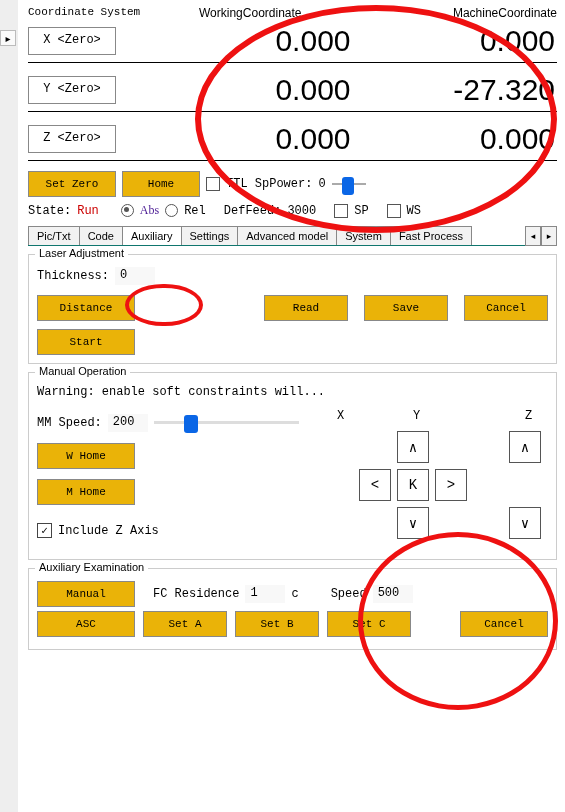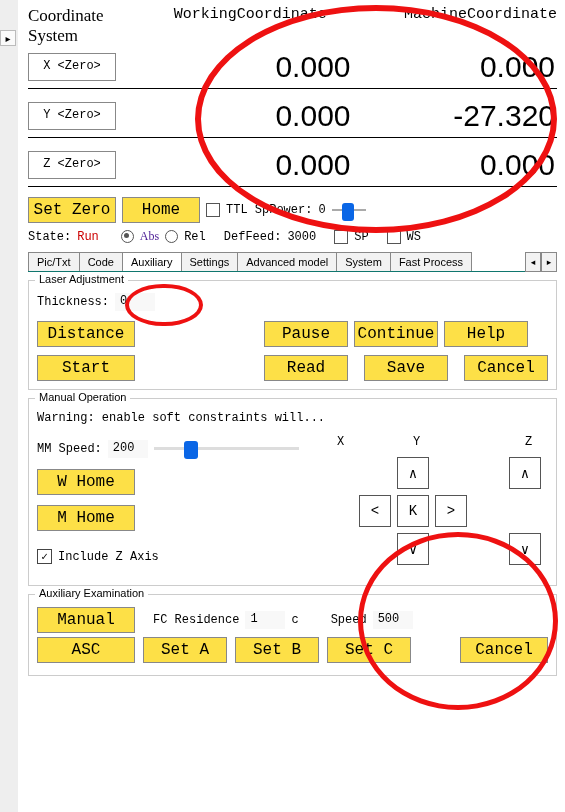--- a/index.html
+++ b/index.html
@@ -1,29 +1,29 @@
 <!DOCTYPE html>
 <html><head>
 <meta charset="utf-8">
 <style>
   html,body{margin:0;padding:0;font-family:Arial,Helvetica,sans-serif;font-size:12px;color:#000;background:#fff;width:565px;height:812px;position:relative}
   .main{position:absolute;left:18px;top:0;right:0;bottom:0;padding:6px 8px 10px 10px}
   .left-strip{position:absolute;left:0;top:0;width:18px;height:812px;background:#eee}
   .left-arrow{position:absolute;left:0;top:30px;width:14px;height:14px;background:#fafafa;border:1px solid #bbb;display:flex;align-items:center;justify-content:center;font-size:10px}
   
   .coord-head{display:flex;padding-bottom:4px}
-  .coord-head .lbl{flex:0 0 120px;font-family:Liberation Serif, serif;font-size:17px}
-  .coord-head .col{flex:1;text-align:center;font-family:Liberation Mono, monospace;font-size:15px}
+  .coord-head .lbl{flex:0 0 120px;font-family:Liberation Mono, monospace;font-size:11px}
+  .coord-head .col{flex:1;text-align:center;font-family:Liberation Sans, sans-serif;font-size:12px}
   .coord-row{display:flex;align-items:center;margin-bottom:2px}
   .zero-btn{width:86px;height:26px;background:#fff;border:1px solid #888;font-family:"Courier New",monospace;font-size:12px;text-align:center;line-height:24px}
   .val{flex:1;text-align:right;font-family:Arial,sans-serif;font-size:30px;font-weight:400;padding-right:2px}
   .hr{height:1px;background:#000;margin:4px 0 10px 0}
   
   .ctrl-row{display:flex;align-items:center;gap:6px;margin-top:6px;flex-wrap:nowrap}
-  .btn{height:24px;background:#fde047;border:1px solid #888;font-family:"Courier New",monospace;font-size:16px;padding:0 8px;display:inline-flex;align-items:center;justify-content:center;white-space:nowrap}
+  .btn{height:24px;background:#eab308;border:1px solid #888;font-family:"Courier New",monospace;font-size:11px;padding:0 8px;display:inline-flex;align-items:center;justify-content:center;white-space:nowrap}
   .chk{width:12px;height:12px;border:1px solid #555;display:inline-block;vertical-align:middle;background:#fff}
   .radio{width:11px;height:11px;border-radius:50%;border:1px solid #555;display:inline-block;vertical-align:middle;background:#fff;position:relative}
   .radio.on::after{content:'';position:absolute;left:2px;top:2px;width:5px;height:5px;border-radius:50%;background:#555}
   .red{color:#c00}
   .def-slider{width:34px;height:14px;display:inline-block;position:relative}
   .def-slider .track{position:absolute;top:6px;left:0;right:0;height:2px;background:#aaa}
   .def-slider .thumb{position:absolute;top:0;left:10px;width:12px;height:18px;background:#0a66e6;border-radius:3px}
   
   .tabs-wrap{margin-top:8px;display:flex;align-items:center}
   .tabs{display:flex;border-bottom:1px solid #0f766e;flex:1}
@@ -137,25 +137,20 @@
       <span>Thickness:</span>
       <span class="input-box">0</span>
     </div>
     <div style="display:flex;gap:40px;margin-top:10px">
       <div style="display:flex;flex-direction:column;gap:8px">
         <div class="btn w">Distance</div>
         <div class="btn w">Start</div>
       </div>
       <div style="flex:1"></div>
       <div style="display:flex;flex-direction:column;gap:8px">
-        <div style="display:flex;gap:6px">
-          <div class="btn" style="width:66px">Pause</div>
-          <div class="btn" style="width:66px">Continue</div>
-          <div class="btn" style="width:66px">Help</div>
-        </div>
         <div style="display:flex;gap:16px">
           <div class="btn" style="width:66px">Read</div>
           <div class="btn" style="width:66px">Save</div>
           <div class="btn" style="width:66px">Cancel</div>
         </div>
       </div>
     </div>
   </div>
 
   <div class="section">

